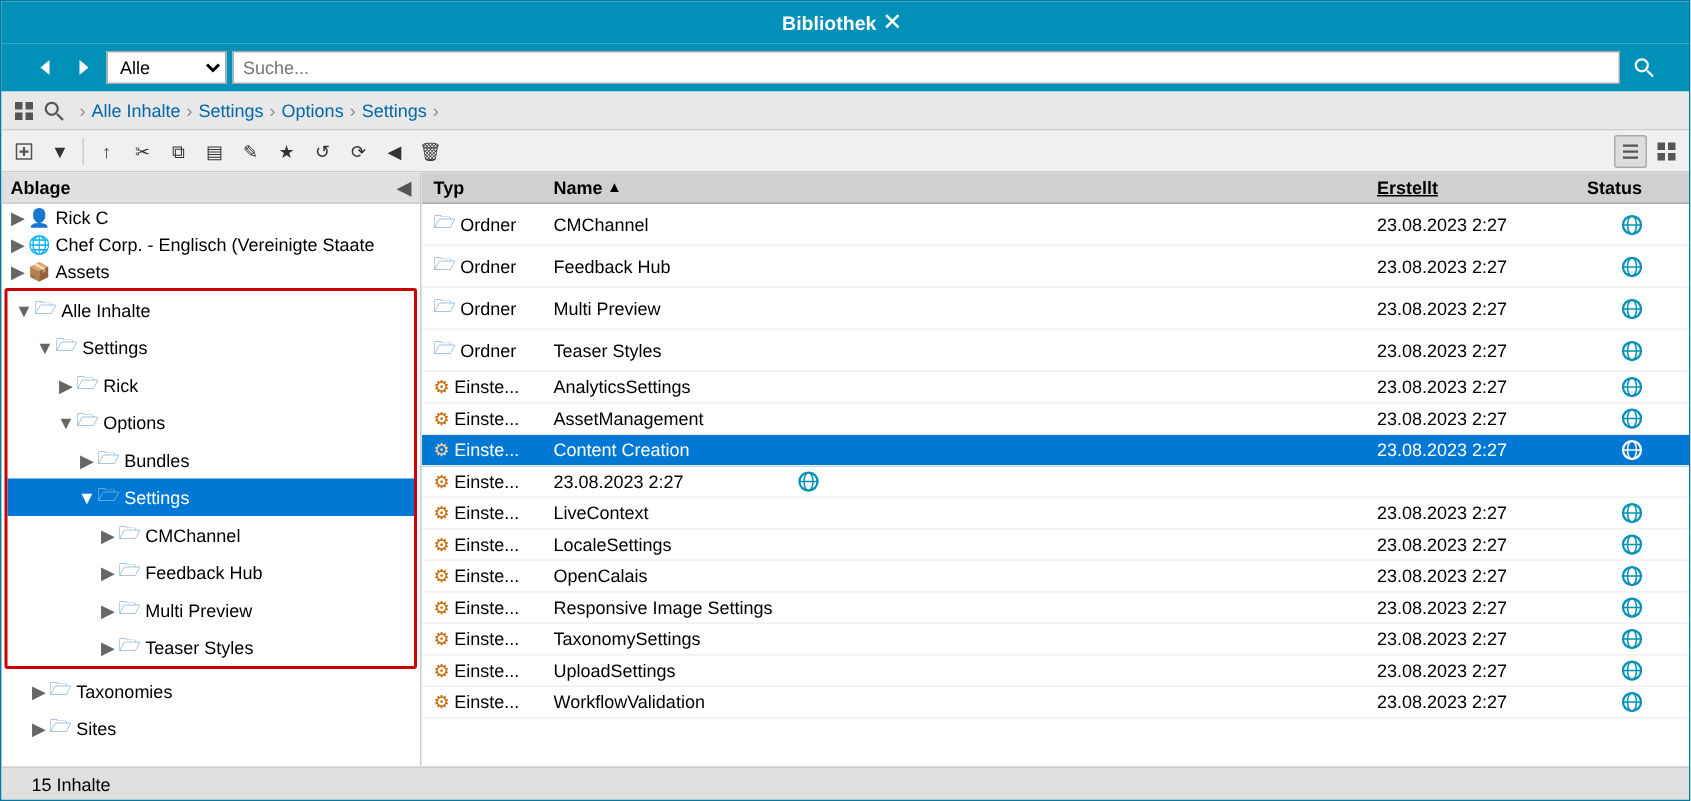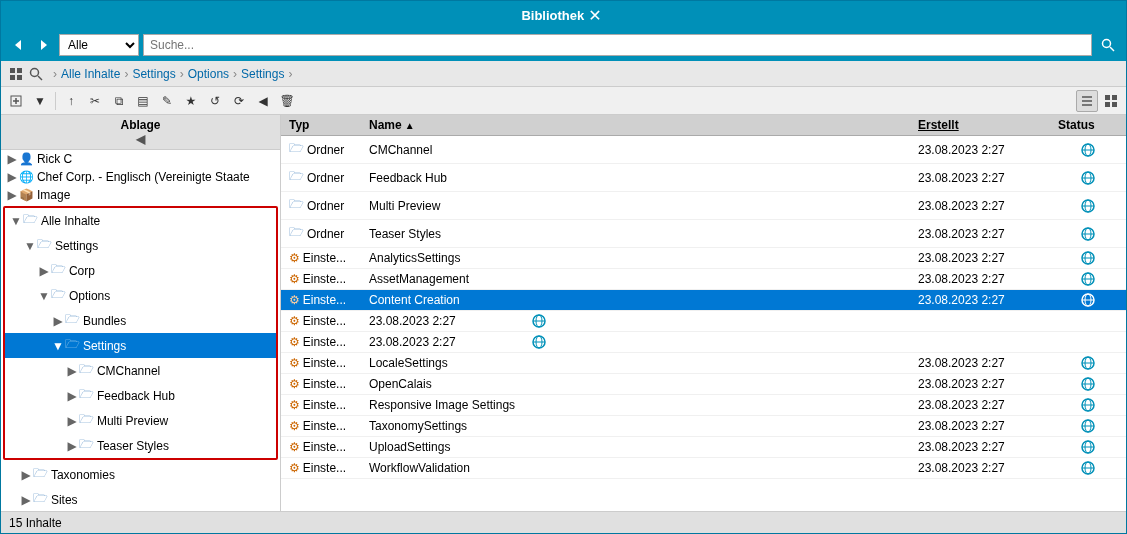--- a/index.html
+++ b/index.html
@@ -6,21 +6,21 @@
     body { width: 1127px; height: 534px; overflow: hidden; background: #f0f0f0; }
 
     .window { width: 1127px; height: 534px; display: flex; flex-direction: column; border: 1px solid #0078a0; }
 
     
     .title-bar { background: #0090b8; color: white; padding: 4px 8px; display: flex; align-items: center; justify-content: center; height: 28px; }
     .title-bar-title { font-size: 13px; font-weight: bold; }
     .title-bar-close { color: white; cursor: pointer; font-size: 16px; background: none; border: none; padding: 0 4px; }
 
     
-    .nav-bar { background: #0090b8; display: flex; align-items: center; padding: 3px 6px; gap: 4px; height: 32px; }
+    .nav-bar { background: #0090b8; display: flex; align-items: center; padding: 3px 18px; gap: 4px; height: 32px; }
     .nav-btn { background: #0090b8; border: 1px solid transparent; color: white; cursor: pointer; width: 22px; height: 22px; display: flex; align-items: center; justify-content: center; border-radius: 3px; }
     .nav-select { height: 22px; background: white; border: 1px solid #aaa; padding: 0 4px; min-width: 80px; }
     .search-box { flex: 1; height: 22px; border: 1px solid #aaa; padding: 0 6px; background: white; }
     .search-btn { background: #0090b8; border: none; color: white; width: 24px; height: 24px; cursor: pointer; display: flex; align-items: center; justify-content: center; }
 
     
     .breadcrumb-bar { background: #e8e8e8; border-bottom: 1px solid #ccc; display: flex; align-items: center; padding: 2px 6px; height: 26px; gap: 2px; }
     .breadcrumb-icons { display: flex; gap: 2px; margin-right: 4px; }
     .bc-icon { width: 18px; height: 18px; display: flex; align-items: center; justify-content: center; cursor: pointer; color: #444; }
     .bc-sep { color: #888; margin: 0 2px; }
@@ -31,21 +31,21 @@
     .tb-btn { background: none; border: 1px solid transparent; cursor: pointer; width: 22px; height: 22px; display: flex; align-items: center; justify-content: center; color: #333; border-radius: 2px; }
     .tb-sep { width: 1px; height: 18px; background: #ccc; margin: 0 2px; }
     .tb-dropdown { display: flex; align-items: center; gap: 1px; }
     .tb-view-btns { margin-left: auto; display: flex; gap: 2px; }
 
     
     .main-content { display: flex; flex: 1; overflow: hidden; }
 
     
     .sidebar { width: 280px; min-width: 280px; background: white; border-right: 1px solid #ccc; overflow-y: auto; overflow-x: hidden; position: relative; }
-    .sidebar-header { background: #e0e0e0; padding: 3px 6px; font-weight: bold; font-size: 12px; border-bottom: 1px solid #ccc; display: flex; align-items: center; justify-content: space-between; flex-direction: column; }
+    .sidebar-header { background: #e0e0e0; padding: 3px 6px; font-weight: bold; font-size: 12px; border-bottom: 1px solid #ccc; display: flex; align-items: center; justify-content: space-between; }
     .sidebar-collapse { cursor: pointer; color: #555; }
 
     .tree-item { display: flex; align-items: center; padding: 2px 0; cursor: pointer; white-space: nowrap; }
     .tree-item.selected { background: #0078d4; color: white; }
     .tree-item.selected .item-label { color: white; }
     .tree-expand { width: 14px; display: inline-flex; align-items: center; justify-content: center; color: #666; flex-shrink: 0; }
     .tree-icon { margin-right: 3px; color: #5a8fc4; }
     .tree-item.selected .tree-icon { color: #aad4f0; }
     .item-label { font-size: 12px; }
 
@@ -70,21 +70,21 @@
     .row-name { flex: 1; }
     .row-erstellt { width: 140px; flex-shrink: 0; }
     .row-status { width: 60px; flex-shrink: 0; display: flex; align-items: center; justify-content: center; }
 
     .type-icon { color: #5a8fc4; }
     .type-icon.settings { color: #cc6600; }
     .table-row.selected .type-icon { color: #aad4f0; }
     .table-row.selected .type-icon.settings { color: #ffd0a0; }
 
     
-    .status-bar { background: #e0e0e0; border-top: 1px solid #ccc; padding: 2px 8px; height: 22px; display: flex; align-items: center; }
+    .status-bar { background: #e0e0e0; border-top: 1px solid #ccc; padding: 2px 20px; height: 22px; display: flex; align-items: center; }
 
     
     ::-webkit-scrollbar { width: 8px; height: 8px; }
     ::-webkit-scrollbar-track { background: #f0f0f0; }
     ::-webkit-scrollbar-thumb { background: #aaa; border-radius: 4px; }
 
     .sort-arrow { font-size: 10px; }
   </style>
 </head>
 <body>
@@ -202,38 +202,38 @@
         <span class="item-label">Rick C</span>
       </div>
       <div class="tree-item" style="padding-left:4px;">
         <span class="tree-expand">▶</span>
         <span class="tree-icon">🌐</span>
         <span class="item-label">Chef Corp. - Englisch (Vereinigte Staate</span>
       </div>
       <div class="tree-item" style="padding-left:4px;">
         <span class="tree-expand">▶</span>
         <span class="tree-icon" style="color:#888;">📦</span>
-        <span class="item-label">Image</span>
+        <span class="item-label">Assets</span>
       </div>
 
       <div class="red-outline">
         <div class="tree-item" style="padding-left:4px;">
           <span class="tree-expand">▼</span>
           <span class="tree-icon">🗁</span>
           <span class="item-label">Alle Inhalte</span>
         </div>
         <div class="tree-item" style="padding-left:18px;">
           <span class="tree-expand">▼</span>
           <span class="tree-icon">🗁</span>
           <span class="item-label">Settings</span>
         </div>
         <div class="tree-item" style="padding-left:32px;">
           <span class="tree-expand">▶</span>
           <span class="tree-icon">🗁</span>
-          <span class="item-label">Corp</span>
+          <span class="item-label">Rick</span>
         </div>
         <div class="tree-item" style="padding-left:32px;">
           <span class="tree-expand">▼</span>
           <span class="tree-icon">🗁</span>
           <span class="item-label">Options</span>
         </div>
         <div class="tree-item" style="padding-left:46px;">
           <span class="tree-expand">▶</span>
           <span class="tree-icon">🗁</span>
           <span class="item-label">Bundles</span>
@@ -389,20 +389,21 @@
               <svg width="14" height="14" viewBox="0 0 14 14" fill="none">
                 <circle cx="7" cy="7" r="6" stroke="#0090b8" stroke-width="1.5"></circle>
                 <ellipse cx="7" cy="7" rx="3" ry="6" stroke="#0090b8" stroke-width="1"></ellipse>
                 <line x1="1" y1="7" x2="13" y2="7" stroke="#0090b8" stroke-width="1"></line>
               </svg>
             </div>
         </div>
 
         <div class="table-row">
           <div class="row-typ"><span class="type-icon settings">⚙</span>Einste...</div>
+          <div class="row-name">LiveContext</div>
           <div class="row-erstellt">23.08.2023 2:27</div>
           <div class="row-status">
               <svg width="14" height="14" viewBox="0 0 14 14" fill="none">
                 <circle cx="7" cy="7" r="6" stroke="#0090b8" stroke-width="1.5"></circle>
                 <ellipse cx="7" cy="7" rx="3" ry="6" stroke="#0090b8" stroke-width="1"></ellipse>
                 <line x1="1" y1="7" x2="13" y2="7" stroke="#0090b8" stroke-width="1"></line>
               </svg>
             </div>
         </div>
 

